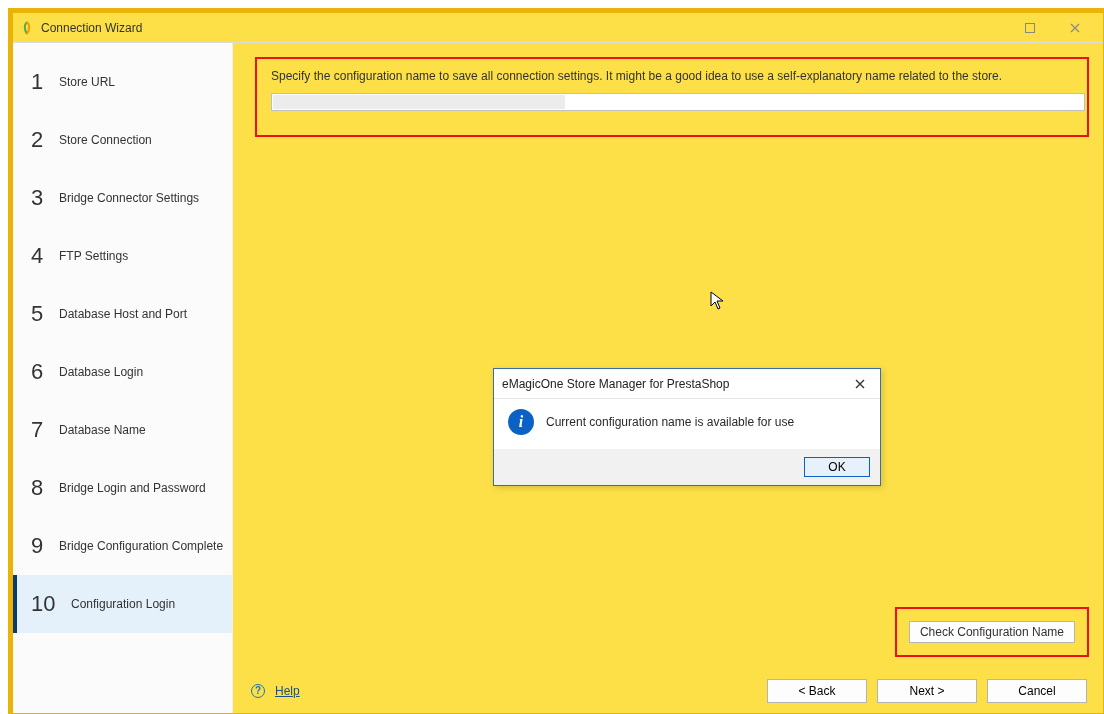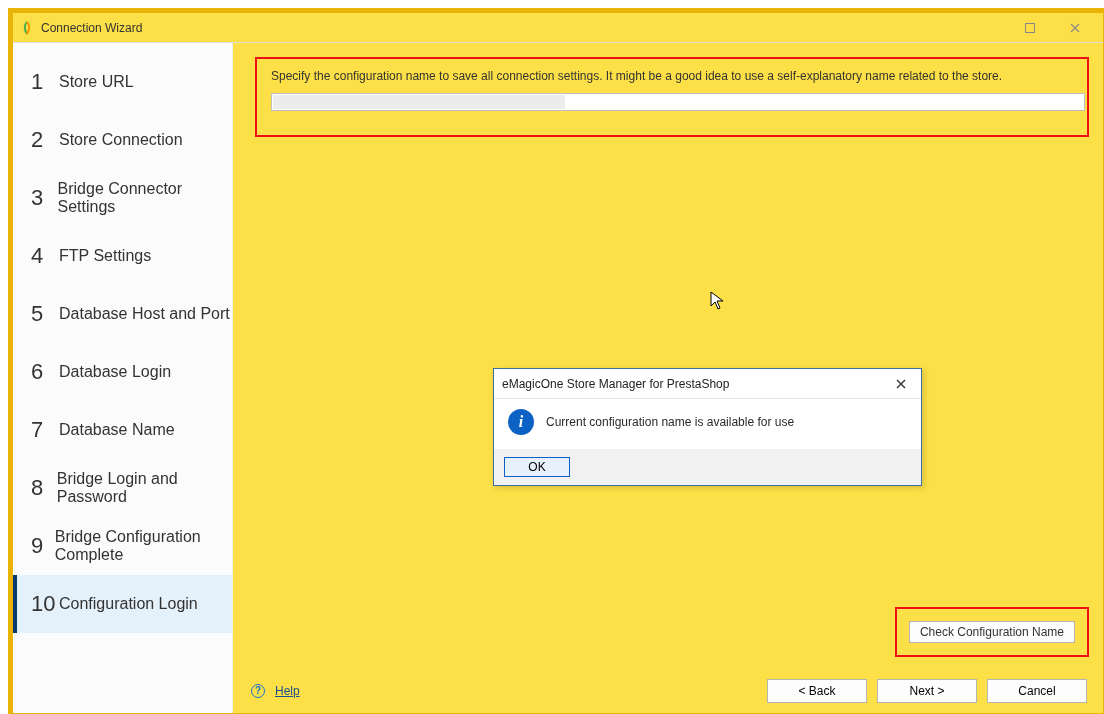--- a/index.html
+++ b/index.html
@@ -63,24 +63,25 @@
   .step .num {
     font-size: 22px;
     width: 22px;
     text-align: left;
     color: #333;
     font-weight: 300;
     font-family: "Segoe UI Light","Segoe UI",sans-serif;
   }
   .step .label {
     margin-left: 6px;
-    font-size: 16px;
+    font-size: 12px;
   }
   .step.active {
     background: #e4f1fb;
+    gap: 12px;
   }
   .step.active::before {
     content: "";
     position: absolute;
     left: 0; top: 0; bottom: 0;
     width: 4px;
     background: #0b3a6d;
   }
 
   .content {
@@ -173,21 +174,21 @@
     display: inline-flex;
     align-items: center;
     justify-content: center;
   }
 
   
   .msgbox {
     position: absolute;
     left: 480px;
     top: 355px;
-    width: 429px;
+    width: 388px;
     border: 1px solid #3a6ea5;
     background: #fff;
     box-shadow: 2px 2px 6px rgba(0,0,0,0.15);
   }
   .msgbox-title {
     height: 30px;
     display: flex;
     align-items: center;
     padding: 0 8px;
     font-size: 12px;
@@ -214,20 +215,21 @@
     font-family: Georgia, serif;
     font-style: italic;
     font-weight: bold;
     font-size: 16px;
     display:flex;align-items:center;justify-content:center;
   }
   .msgbox-footer {
     background: #f1f1f1;
     padding: 8px 10px;
     display: flex;
+    justify-content: flex-end;
   }
   .msgbox-ok {
     width: 66px;
     height: 20px;
     border: 1px solid #0b61c4;
     background: #e7f1fb;
     font: inherit;
     display:flex;align-items:center;justify-content:center;
   }
 

